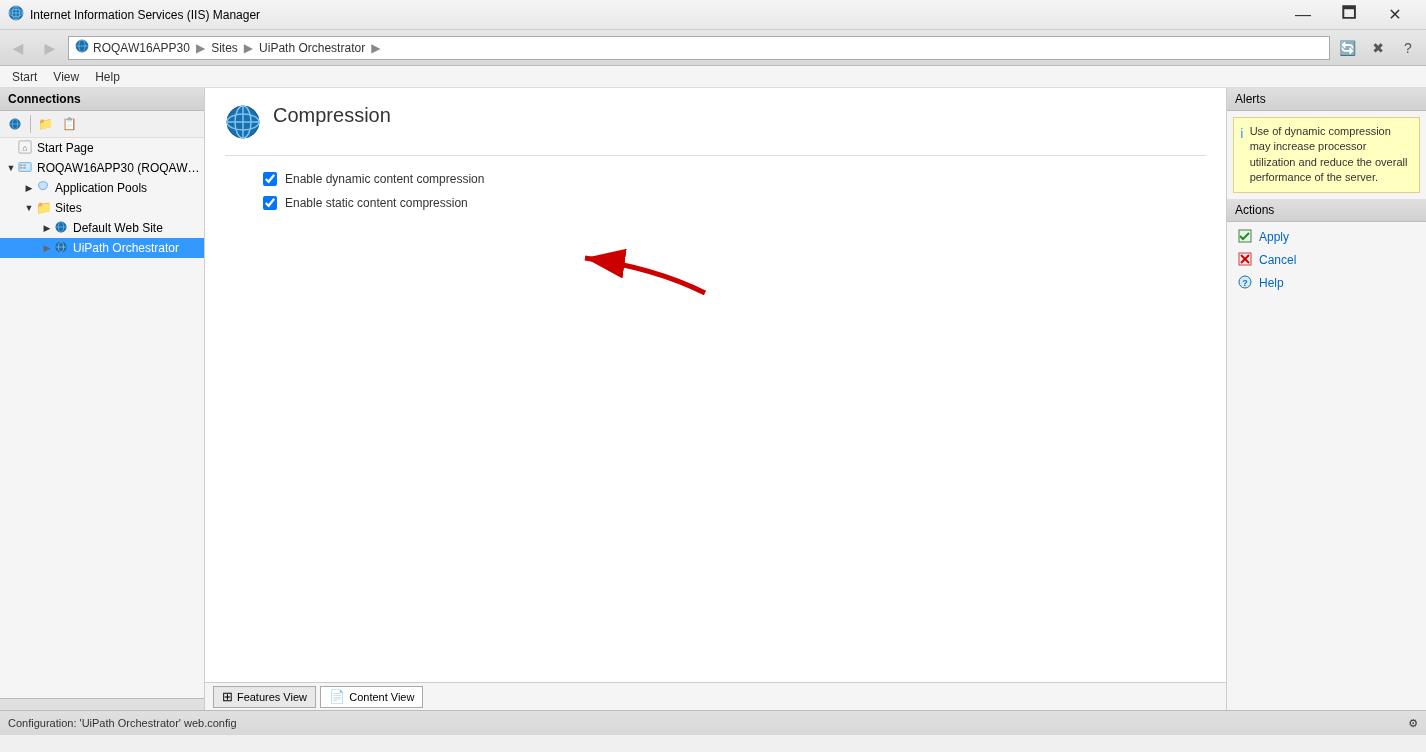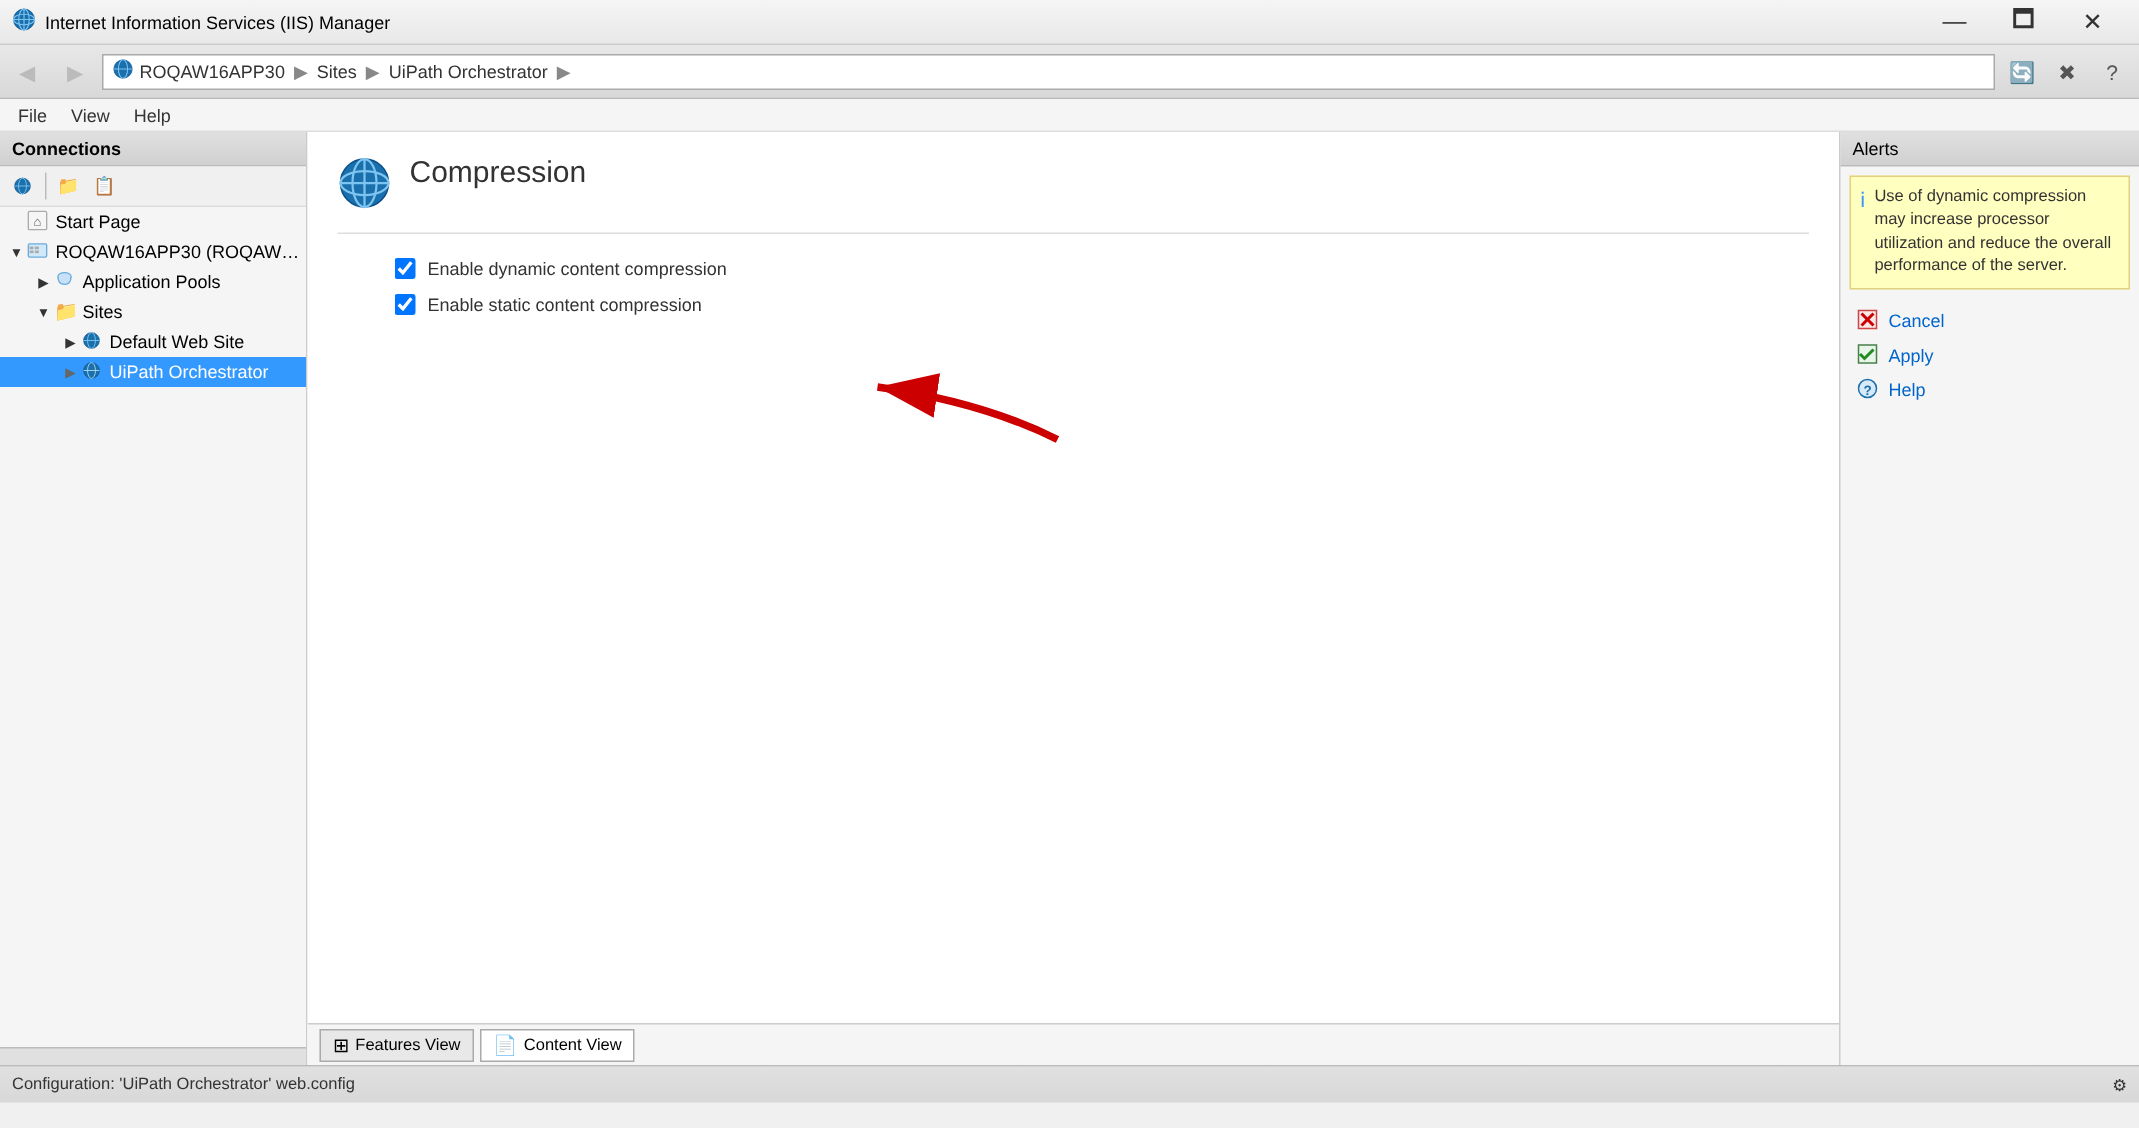--- a/index.html
+++ b/index.html
@@ -261,21 +261,21 @@
     <span class="breadcrumb-sep">▶</span>
   </div>
   <div class="nav-right">
     <button class="nav-btn">🔄</button>
     <button class="nav-btn">✖</button>
     <button class="nav-btn">?</button>
   </div>
 </div>
 
 <div class="menubar">
-  <span class="menu-item">File</span>
+  <span class="menu-item">Start</span>
   <span class="menu-item">View</span>
   <span class="menu-item">Help</span>
 </div>
 
 <div class="main-layout">
 
   <div class="sidebar">
     <div class="connections-header">Connections</div>
     <div class="sidebar-toolbar">
       <button class="sidebar-tool-btn">
@@ -411,41 +411,42 @@
   </div>
 
   <div class="right-panel">
 
     <div class="panel-section-header">Alerts</div>
     <div class="alerts-box">
       <span class="alert-icon">ℹ</span>
       <span>Use of dynamic compression may increase processor utilization and reduce the overall performance of the server.</span>
     </div>
 
+    <div class="panel-section-header">Actions</div>
     <div class="actions-list">
+      <div class="action-item">
+        <span class="action-icon" style="color: #228B22;">
+          <svg width="14" height="14" viewBox="0 0 14 14">
+            <rect x="1" y="1" width="12" height="12" fill="#e8f5e9" stroke="#4a7f4a"></rect>
+            <path d="M2 7 L5 10 L11 4" stroke="#228B22" stroke-width="2" fill="none"></path>
+          </svg>
+        </span>
+        <span>Apply</span>
+      </div>
       <div class="action-item">
         <span class="action-icon" style="color: #cc0000;">
           <svg width="14" height="14" viewBox="0 0 14 14">
             <rect x="1" y="1" width="12" height="12" fill="#fde8e8" stroke="#c44"></rect>
             <line x1="3" y1="3" x2="11" y2="11" stroke="#cc0000" stroke-width="2"></line>
             <line x1="11" y1="3" x2="3" y2="11" stroke="#cc0000" stroke-width="2"></line>
           </svg>
         </span>
         <span>Cancel</span>
       </div>
       <div class="action-item">
-        <span class="action-icon" style="color: #228B22;">
-          <svg width="14" height="14" viewBox="0 0 14 14">
-            <rect x="1" y="1" width="12" height="12" fill="#e8f5e9" stroke="#4a7f4a"></rect>
-            <path d="M2 7 L5 10 L11 4" stroke="#228B22" stroke-width="2" fill="none"></path>
-          </svg>
-        </span>
-        <span>Apply</span>
-      </div>
-      <div class="action-item">
         <span class="action-icon" style="color: #1a6fad;">
           <svg width="14" height="14" viewBox="0 0 14 14">
             <circle cx="7" cy="7" r="6" fill="#d8eaf8" stroke="#1a6fad"></circle>
             <text x="7" y="11" text-anchor="middle" font-size="9" fill="#1a6fad" font-weight="bold">?</text>
           </svg>
         </span>
         <span>Help</span>
       </div>
     </div>
   </div>

